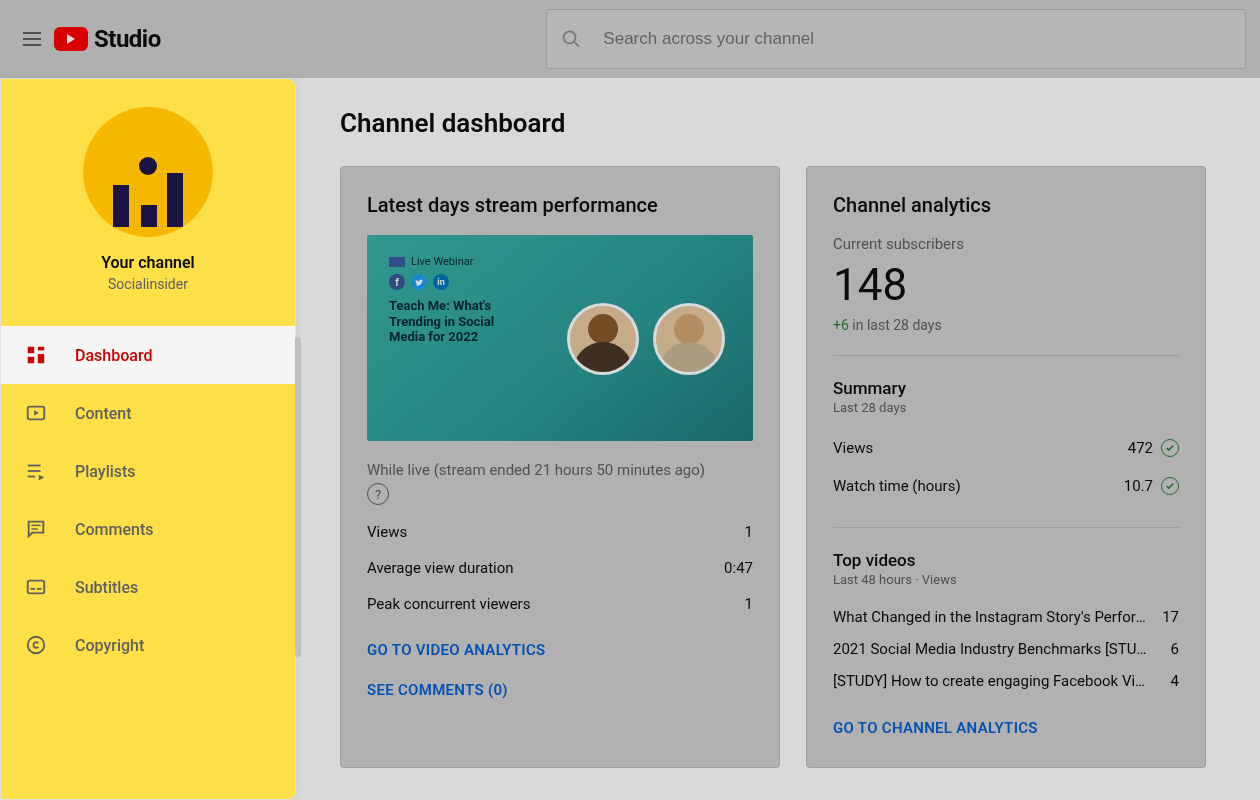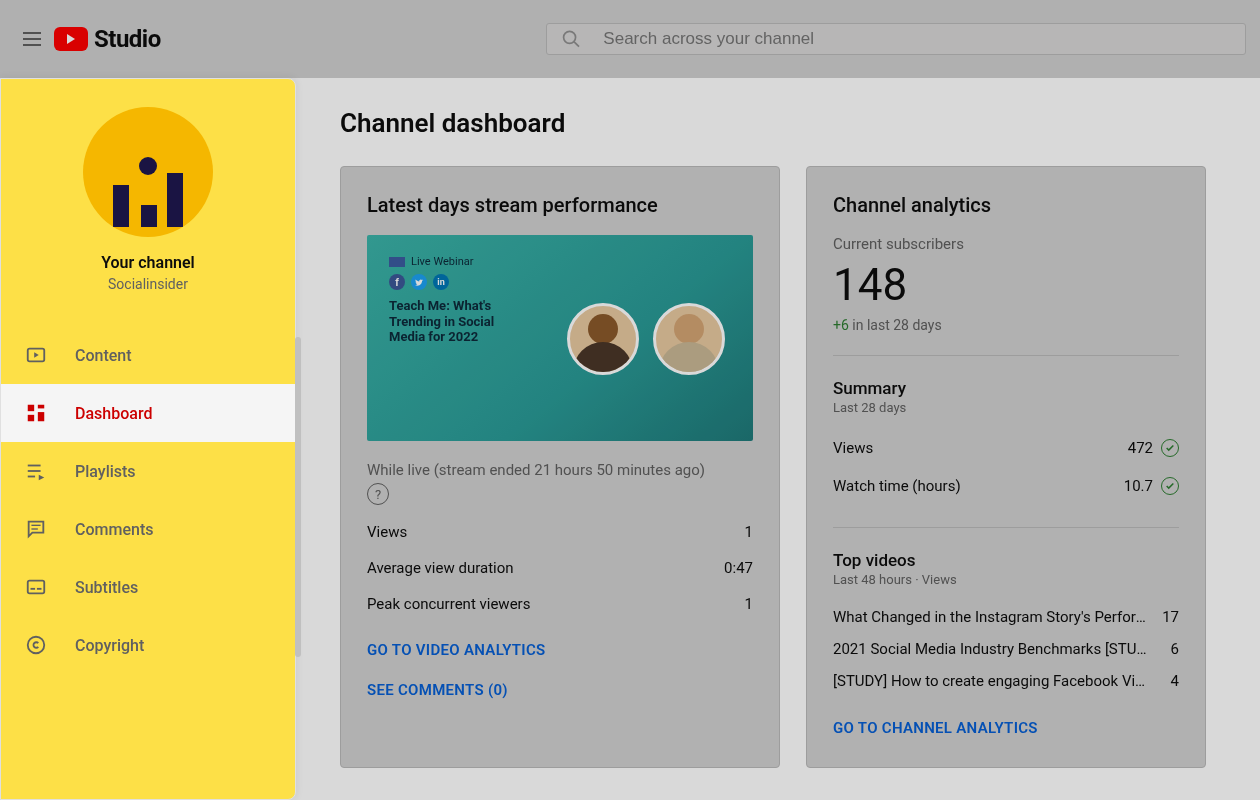--- a/index.html
+++ b/index.html
@@ -4,21 +4,21 @@
 <style>
 * { box-sizing: border-box; margin: 0; padding: 0; }
 body { font-family: Roboto, Arial, sans-serif; background: #fff; color: #0d0d0d; width: 1260px; height: 800px; overflow: hidden; position: relative; }
 .app-shell { position: relative; width: 100%; height: 100%; }
 .header { position: absolute; top: 0; left: 0; right: 0; height: 78px; background: #cfcfcf; display: flex; align-items: center; padding: 0 20px; }
 .hamburger { width: 40px; height: 40px; display: flex; align-items: center; justify-content: center; cursor: pointer; }
 .logo-block { display: flex; align-items: center; margin-left: 10px; }
 .logo-block .play-rect { width: 34px; height: 24px; background: #ff0000; border-radius: 6px; display: flex; align-items: center; justify-content: center; }
 .logo-block .play-tri { width: 0; height: 0; border-left: 8px solid #fff; border-top: 5px solid transparent; border-bottom: 5px solid transparent; }
 .logo-block .studio-text { font-size: 24px; font-weight: 700; margin-left: 6px; letter-spacing: -0.5px; }
-.search { flex: 0 0 700px; margin-left: 385px; height: 32px; background: #d7d6d6; border: 1px solid #b9b9b9; border-radius: 3px; display: flex; align-items: center; padding: 0 14px; }
+.search { flex: 0 0 700px; margin-left: 385px; height: 60px; background: #d7d6d6; border: 1px solid #b9b9b9; border-radius: 3px; display: flex; align-items: center; padding: 0 14px; }
 .search svg { opacity: 0.6; }
 .search input { border: none; outline: none; background: transparent; font-size: 17px; color: #606060; margin-left: 22px; width: 100%; }
 .dim-overlay { position: absolute; top: 0; left: 0; right: 0; bottom: 0; background: rgba(0,0,0,0.15); }
 .content-area { position: absolute; top: 78px; left: 0; right: 0; bottom: 0; padding: 30px 40px 30px 340px; overflow: hidden; }
 .page-title { font-size: 26px; font-weight: 600; color: #0d0d0d; margin-bottom: 28px; }
 .cards-row { display: flex; gap: 26px; }
 .card { background: #d0d0d0; border: 1px solid #b9b9b9; border-radius: 4px; padding: 26px; width: 440px; height: 602px; }
 .card.analytics { width: 400px; }
 .card h2 { font-size: 20px; font-weight: 500; color: #0d0d0d; margin-bottom: 18px; }
 .stream-thumb { width: 100%; height: 206px; background: linear-gradient(140deg, #3bb3a8 0%, #2a9b97 60%, #1f7a7a 100%); border-radius: 2px; position: relative; overflow: hidden; }
@@ -220,43 +220,43 @@
       <div class="avatar">
         <div class="eye"></div>
           <div class="bar b1"></div>
           <div class="bar b2"></div>
           <div class="bar b3"></div>
       </div>
       <div class="channel-name">Your channel</div>
       <div class="channel-sub">Socialinsider</div>
     </div>
     <div class="nav">
-      <div class="nav-item">
-        <span class="icon">
-            <svg width="22" height="22" viewBox="0 0 24 24">
-              <rect x="3" y="5" width="18" height="14" rx="2" fill="none" stroke="currentColor" stroke-width="2"></rect>
-              <path d="M10 9l5 3-5 3z" fill="currentColor"></path>
-            </svg>
-          </span>
-        <span class="label">Content</span>
-      </div>
       <div class="nav-item active">
         <span class="icon">
             <svg width="22" height="22" viewBox="0 0 24 24">
               <rect x="3" y="3" width="7" height="7" fill="currentColor"></rect>
               <rect x="14" y="3" width="7" height="4" fill="currentColor"></rect>
               <rect x="14" y="11" width="7" height="10" fill="currentColor"></rect>
               <rect x="3" y="14" width="7" height="7" fill="currentColor"></rect>
             </svg>
           </span>
         <span class="label">Dashboard</span>
       </div>
       <div class="nav-item">
         <span class="icon">
             <svg width="22" height="22" viewBox="0 0 24 24">
+              <rect x="3" y="5" width="18" height="14" rx="2" fill="none" stroke="currentColor" stroke-width="2"></rect>
+              <path d="M10 9l5 3-5 3z" fill="currentColor"></path>
+            </svg>
+          </span>
+        <span class="label">Content</span>
+      </div>
+      <div class="nav-item">
+        <span class="icon">
+            <svg width="22" height="22" viewBox="0 0 24 24">
               <line x1="3" y1="6" x2="17" y2="6" stroke="currentColor" stroke-width="2"></line>
               <line x1="3" y1="12" x2="17" y2="12" stroke="currentColor" stroke-width="2"></line>
               <line x1="3" y1="18" x2="11" y2="18" stroke="currentColor" stroke-width="2"></line>
               <path d="M15 16l6 3-6 3z" fill="currentColor"></path>
             </svg>
           </span>
         <span class="label">Playlists</span>
       </div>
       <div class="nav-item">
         <span class="icon">

